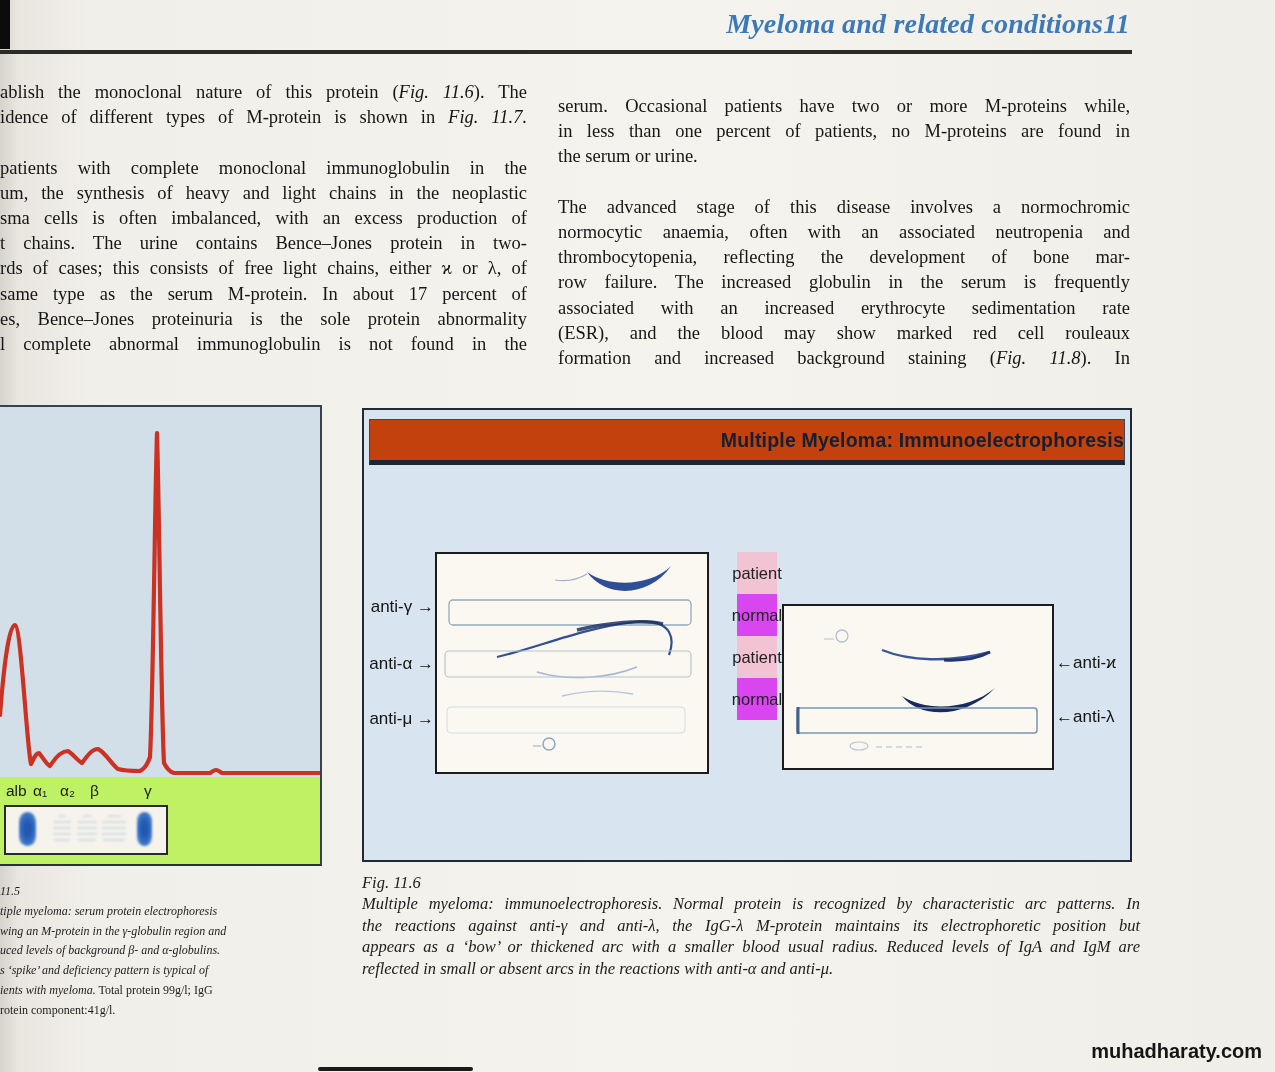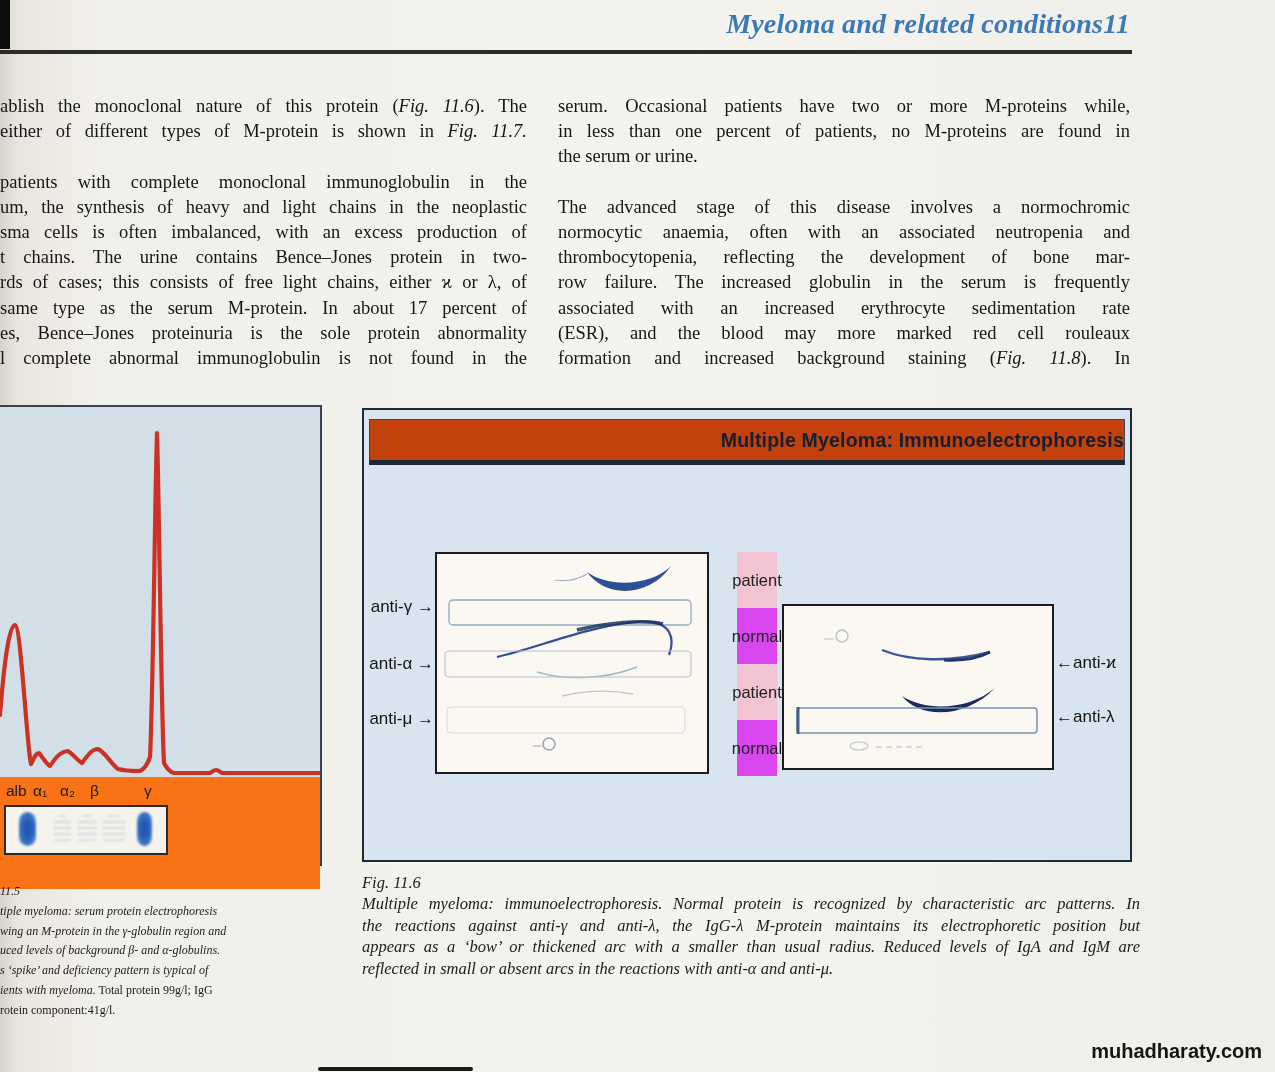--- a/index.html
+++ b/index.html
@@ -11,50 +11,50 @@
   
   .scan-tl{position:absolute;left:0;top:0;width:10px;height:49px;background:#0c0c0c;}
   .scan-bottom{position:absolute;left:318px;top:1067px;width:155px;height:4px;background:#1a1a18;border-radius:2px;}
   
   .header{position:absolute;top:8px;left:0;width:1130px;text-align:right;
           font-style:italic;font-weight:600;font-size:28px;color:#3c79b8;letter-spacing:.2px;}
   .header .pnum{}
   .hrule{position:absolute;left:0;top:50px;width:1132px;height:4px;background:#2b2b28;}
   
   .col{position:absolute;font-size:18.5px;line-height:25.2px;color:#161616;}
-  .col.leftc{left:0;top:94px;width:527px;}
+  .col.leftc{left:0;top:80px;width:527px;}
   .col.rightc{left:558px;top:94px;width:572px;}
   .tline{min-height:25.2px;white-space:nowrap;}
   .tline.just{white-space:normal;text-align:justify;text-align-last:justify;}
   .tline.blank{white-space:normal;}
   .it{font-style:italic;}
   
   .fig115{position:absolute;left:0;top:405px;width:320px;height:457px;background:#d2dfe9;
           border-top:2px solid #37434f;border-right:2px solid #37434f;border-bottom:2px solid #28333e;}
   .fig115 svg.trace{position:absolute;left:0;top:0;}
-  .strip115{position:absolute;left:0;top:370px;width:320px;height:112px;background:#f97316;}
+  .strip115{position:absolute;left:0;top:370px;width:320px;height:87px;background:#bef264;}
   .tick{position:absolute;top:5px;font-family:"Liberation Sans",sans-serif;font-size:15.5px;color:#1c1c1c;}
   .t0{left:6px;} .t1{left:33px;} .t2{left:60px;} .t3{left:90px;} .t4{left:144px;}
   .gel{position:absolute;left:4px;top:28px;width:160px;height:46px;background:#f6f3ec;border:2px solid #2a2a2a;}
   .band{position:absolute;top:5px;height:34px;border-radius:9px;filter:blur(1px);}
   .band.alb{left:13px;width:17px;background:radial-gradient(ellipse at 50% 50%,#2257b2 25%,#3a74c6 65%,rgba(90,130,190,.25) 100%);}
   .band.gam{left:131px;width:15px;background:radial-gradient(ellipse at 50% 50%,#2257b2 25%,#3a74c6 65%,rgba(90,130,190,.25) 100%);}
   .band.faint{top:8px;height:30px;background:repeating-linear-gradient(180deg,rgba(150,175,205,.55) 0 2px,rgba(220,228,238,.15) 2px 6px);opacity:.6;}
   .f1{left:47px;width:18px;} .f2{left:71px;width:20px;} .f3{left:96px;width:24px;opacity:.45;}
   
   .fig116{position:absolute;left:362px;top:408px;width:766px;height:450px;background:#d8e4ef;border:2px solid #1e2a36;}
   .f16title{position:absolute;left:5px;right:5px;top:9px;height:40px;background:#c2410c;
             border:1px solid #3a4854;border-bottom:5px solid #1c2733;
             text-align:right;line-height:40px;font-family:"Liberation Sans",sans-serif;
             font-weight:bold;font-size:19.5px;color:#141f33;letter-spacing:.2px;}
   .panel{position:absolute;background:#fbf8f1;border:2px solid #1c1c1c;}
   .panelL{left:71px;top:142px;width:270px;height:218px;}
   .panelR{left:418px;top:194px;width:268px;height:162px;}
   .lanestrip{position:absolute;left:345px;top:142px;width:68px;height:216px;}
-  .cell{height:56px;display:flex;align-items:center;justify-content:center;
+  .cell{height:42px;display:flex;align-items:center;justify-content:center;
         font-family:"Liberation Sans",sans-serif;font-size:16.5px;color:#222;margin-left:28px;}
   .cell.pink{background:#f2c3d3;} .cell.lav{background:#d946ef;}
   .sidelabel{position:absolute;font-family:"Liberation Sans",sans-serif;font-size:17px;color:#141414;white-space:nowrap;}
   .llab{left:4px;width:66px;text-align:right;}
   .rlab{left:692px;text-align:left;}
   .ly1{top:187px;} .ly2{top:244px;} .ly3{top:299px;}
   .ry1{top:243px;} .ry2{top:297px;}
   .arrow{font-family:"Liberation Sans",sans-serif;}
   
   .cap{position:absolute;font-size:16.5px;line-height:21.4px;color:#1c1c1c;}
@@ -72,42 +72,42 @@
 
   <div class="scan-tl"></div>
 
   <div class="header">
     <span>Myeloma and related conditions</span><span class="pnum">11</span>
   </div>
   <div class="hrule"></div>
 
   <div class="col leftc">
       <div class="tline just"><span>ablish the monoclonal nature of this protein (</span><span class="it">Fig. 11.6</span><span>). The</span></div>
-      <div class="tline just"><span>either of different types of M-protein is shown in </span><span class="it">Fig. 11.7.</span></div>
+      <div class="tline just"><span>idence of different types of M-protein is shown in </span><span class="it">Fig. 11.7.</span></div>
       <div class="tline blank">&nbsp;</div>
       <div class="tline just"><span>patients with complete monoclonal immunoglobulin in the</span></div>
       <div class="tline just"><span>um, the synthesis of heavy and light chains in the neoplastic</span></div>
       <div class="tline just"><span>sma cells is often imbalanced, with an excess production of</span></div>
       <div class="tline just"><span>t chains. The urine contains Bence–Jones protein in two-</span></div>
       <div class="tline just"><span>rds of cases; this consists of free light chains, either ϰ or λ, of</span></div>
       <div class="tline just"><span>same type as the serum M-protein. In about 17 percent of</span></div>
       <div class="tline just"><span>es, Bence–Jones proteinuria is the sole protein abnormality</span></div>
       <div class="tline just"><span>l complete abnormal immunoglobulin is not found in the</span></div>
     </div>
   <div class="col rightc">
       <div class="tline just"><span>serum. Occasional patients have two or more M-proteins while,</span></div>
       <div class="tline just"><span>in less than one percent of patients, no M-proteins are found in</span></div>
       <div class="tline"><span>the serum or urine.</span></div>
       <div class="tline blank">&nbsp;</div>
       <div class="tline just"><span>The advanced stage of this disease involves a normochromic</span></div>
       <div class="tline just"><span>normocytic anaemia, often with an associated neutropenia and</span></div>
       <div class="tline just"><span>thrombocytopenia, reflecting the development of bone mar-</span></div>
       <div class="tline just"><span>row failure. The increased globulin in the serum is frequently</span></div>
       <div class="tline just"><span>associated with an increased erythrocyte sedimentation rate</span></div>
-      <div class="tline just"><span>(ESR), and the blood may more marked red cell rouleaux</span></div>
+      <div class="tline just"><span>(ESR), and the blood may show marked red cell rouleaux</span></div>
       <div class="tline just"><span>formation and increased background staining (</span><span class="it">Fig. 11.8</span><span>). In</span></div>
     </div>
 
   <div class="fig115">
     <svg class="trace" width="320" height="370" viewBox="0 0 320 370">
       <path d="M0,308 C5,244 10,219 15,218 C21,219 27,342 31,357
                C34,351 36,346 39,346 C42,349 46,357 50,359
                C55,351 62,344 68,344 C73,347 78,354 82,356
                C87,349 92,342 98,342 C105,345 112,358 118,362
                C125,364 133,364 140,364 C144,362 148,356 150,350
@@ -200,20 +200,20 @@
       <div class="tline"><span class="it">s ‘spike’ and deficiency pattern is typical of</span></div>
       <div class="tline"><span class="it">ients with myeloma.</span><span> Total protein 99g/l; IgG</span></div>
       <div class="tline"><span>rotein component:41g/l.</span></div>
     </div>
 
   <div class="cap cap116">
     <div class="it">Fig. 11.6</div>
     <div>
         <div class="tline just"><span class="it">Multiple myeloma: immunoelectrophoresis. Normal protein is recognized by characteristic arc patterns. In</span></div>
         <div class="tline just"><span class="it">the reactions against anti-γ and anti-λ, the IgG-λ M-protein maintains its electrophoretic position but</span></div>
-        <div class="tline just"><span class="it">appears as a ‘bow’ or thickened arc with a smaller than usual radius. Reduced levels of IgA and IgM are</span></div>
+        <div class="tline just"><span class="it">appears as a ‘bow’ or thickened arc with a smaller blood usual radius. Reduced levels of IgA and IgM are</span></div>
         <div class="tline"><span class="it">reflected in small or absent arcs in the reactions with anti-α and anti-μ.</span></div>
       </div>
   </div>
 
   <div class="watermark">muhadharaty.com</div>
   <div class="scan-bottom"></div>
 </div>
 
 </body></html>

